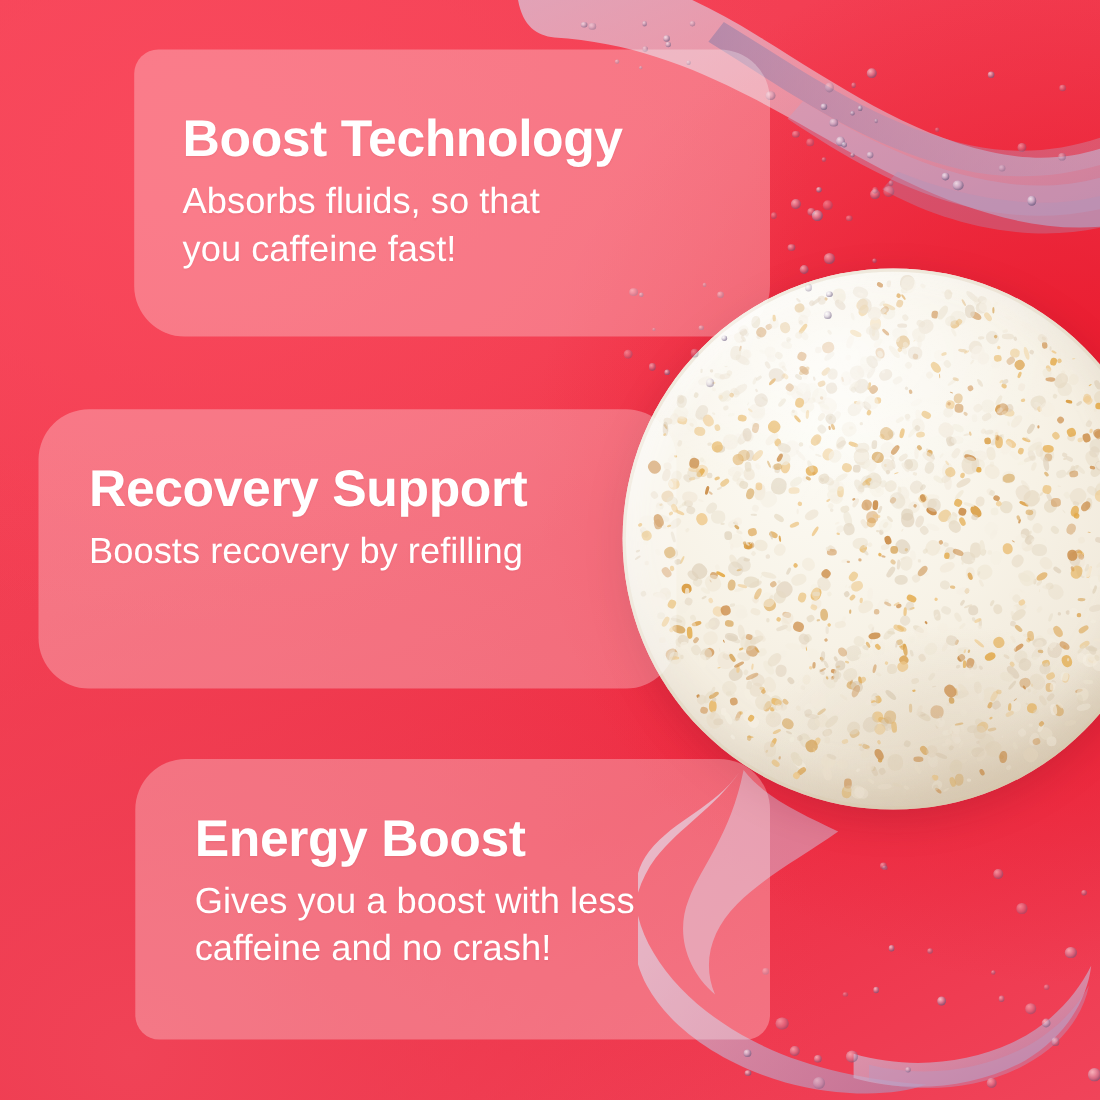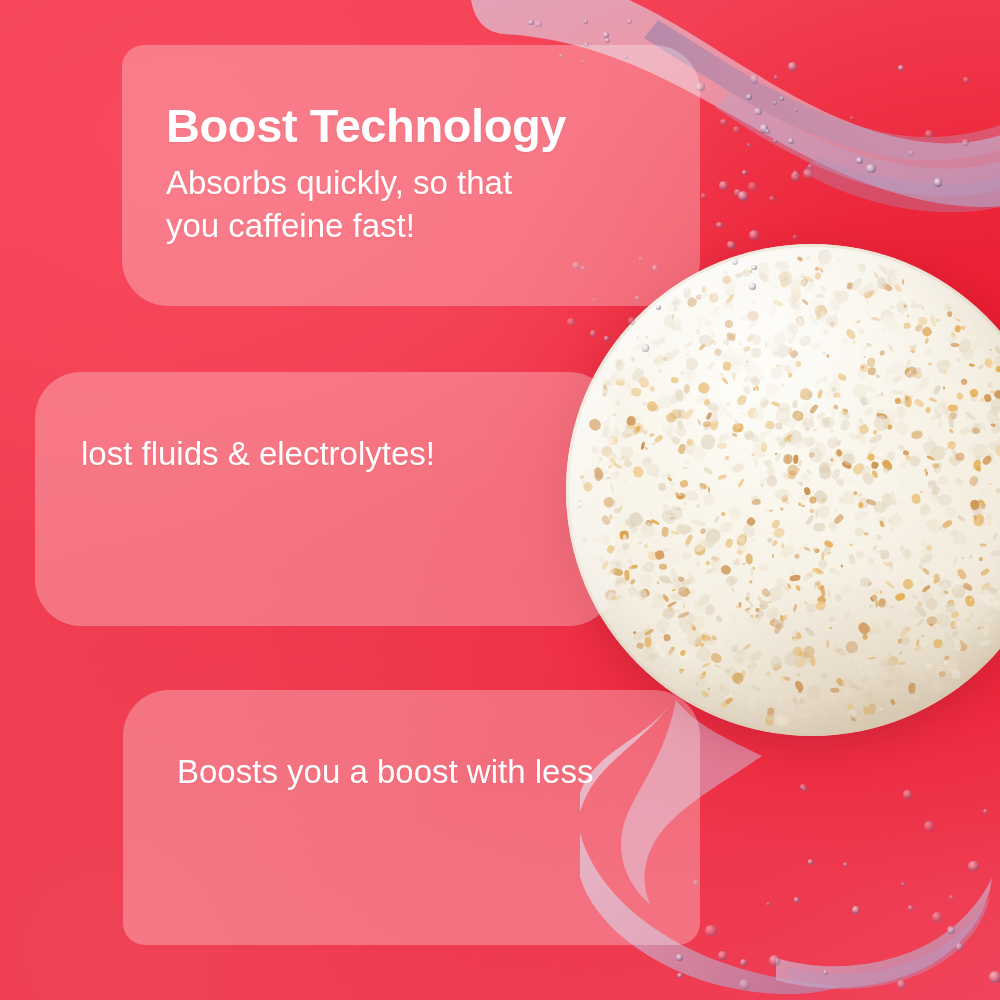--- a/index.html
+++ b/index.html
@@ -1680,35 +1680,38 @@
       <i class="bubble" style="left:897.1px;top:979.9px;width:8.9px;height:8.9px;opacity:0.64;"></i>
       <i class="bubble" style="left:932.3px;top:911.7px;width:9.9px;height:9.9px;opacity:0.57;"></i>
       <i class="bubble" style="left:988.9px;top:971.0px;width:11.9px;height:11.9px;opacity:0.81;"></i>
       <i class="bubble" style="left:955.7px;top:943.0px;width:7.7px;height:7.7px;opacity:0.68;"></i>
     </div>
 
   <div class="card" id="card-1">
     <div class="card-inner">
       <h2 class="headline">Boost Technology</h2>
       <p class="subline">
-        <span>Absorbs quickly, so that</span>
+        <span>Absorbs fluids, so that</span>
         <span>you caffeine fast!</span>
       </p>
     </div>
   </div>
 
   <div class="card" id="card-2">
     <div class="card-inner">
+      <h2 class="headline">Recovery Support</h2>
       <p class="subline">
-        <span>lost fluids &amp; electrolytes!</span>
+        <span>Boosts recovery by refilling</span>
       </p>
     </div>
   </div>
 
   <div class="card" id="card-3">
     <div class="card-inner">
+      <h2 class="headline">Energy Boost</h2>
       <p class="subline">
-        <span>Boosts you a boost with less</span>
+        <span>Gives you a boost with less</span>
+        <span>caffeine and no crash!</span>
       </p>
     </div>
   </div>
 
 </div>
 
 </body></html>

